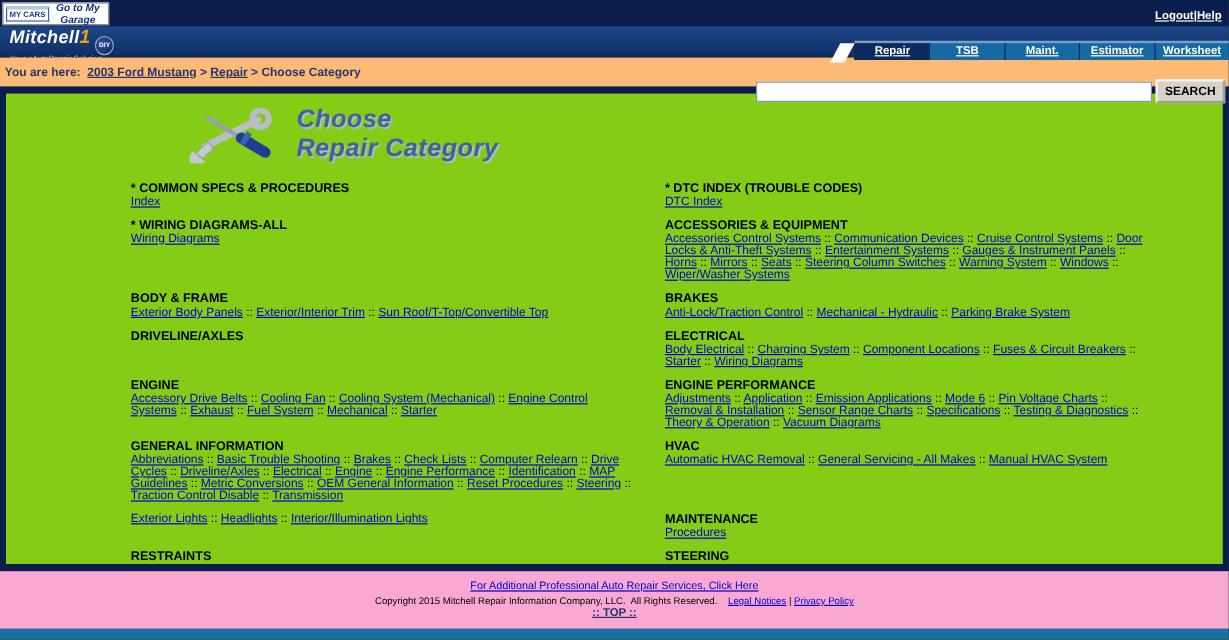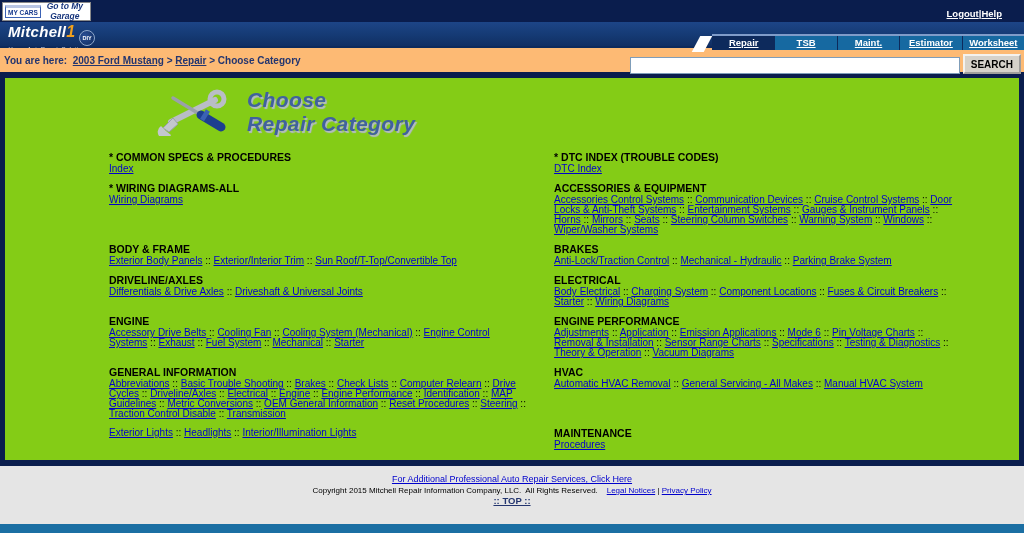--- a/index.html
+++ b/index.html
@@ -22,21 +22,21 @@
     display:flex; align-items:center; gap:3px; padding:1px 4px 1px 2px; cursor:pointer;
   }
   .plate {
     border:1px solid #3b62b5; border-top:3px solid #b9c6e4;
     font-size:6.5px; font-weight:bold; color:#1a3c8f; padding:1px 2px; white-space:nowrap;
   }
   .garage-label {
     font-style:italic; font-weight:bold; color:#16347c;
     font-size:8.5px; line-height:1.1; width:42px;text-align:center;
   }
-  .top-right { position:absolute; right:22px; top:3px; text-align:center; }
+  .top-right { position:absolute; right:6px; top:3px; text-align:center; }
   .top-right a { color:#fff; font-size:9.5px; font-weight:bold; text-decoration:underline; }
   .top-right .pipe { color:#fff; font-size:9.5px; font-weight:bold; }
   .version { color:#cfd8ea; font-size:7.5px; margin-top:1px; }
 
   
   .brandbar {
     height:26px; flex:none; position:relative;
     background:linear-gradient(180deg,#1d4587 0%, #153a74 55%, #112f63 100%);
     border-bottom:2px solid #0d2a5c;
   }
@@ -67,21 +67,21 @@
   .tab.active { background:#0d2a5c; }
 
   
   .crumbbar {
     height:24px; flex:none; background:#fdba74; position:relative;
     display:flex; align-items:center; padding-left:4px;
     font-size:10px; font-weight:bold; color:#23356f; white-space:pre;
   }
   .crumbbar a { color:#23356f; text-decoration:underline; }
   .crumb-current { color:#23356f; }
-  .search-area { position:absolute; right:3px; top:6px; display:flex; align-items:flex-end; gap:3px; }
+  .search-area { position:absolute; right:3px; top:18px; display:flex; align-items:center; gap:3px; }
   .search-input { width:330px; height:17px; border:1px solid #7f9db9; font-size:11px; padding:0 2px; }
   .search-btn {
     height:20px; padding:0 6px; font-size:10px; font-weight:bold;
     background:#d6d2ca; border:2px outset #f4f2ee; color:#000; cursor:pointer;
     font-family:"Liberation Sans", sans-serif;
   }
 
   
   .main { flex:1; background:#0a1d4d; padding:6px 5px; overflow:hidden; }
   .panel { background:#84cc16; height:100%; overflow:hidden; }
@@ -94,21 +94,21 @@
   .cats {
     display:grid; grid-template-columns:1.02fr 1fr; column-gap:28px; row-gap:9px;
     margin:16px 56px 0 104px;
   }
   .sec-heading { font-size:10.5px; font-weight:bold; color:#000; line-height:11px; margin-bottom:1px; }
   .sec-links { font-size:10px; line-height:10px; color:#000; }
   .sec-links a { color:#0000cc; text-decoration:underline; }
   .sep { color:#000; }
 
   
-  .footer { flex:none; background:#e5e5e5; text-align:center; padding:2px 0 18px; }
+  .footer { flex:none; background:#f9a8d4; text-align:center; padding:2px 0 8px; }
   .promo a { font-size:9px; color:#0000cc; text-decoration:underline; line-height:10px; }
   .copyline { font-size:8px; color:#000; line-height:10px; white-space:pre; }
   .copyline a { color:#0000cc; text-decoration:underline; }
   .topline { font-size:9.5px; line-height:10px; }
   .topline a { color:#23356f; font-weight:bold; text-decoration:underline; }
   .bottombar { flex:none; height:9px; background:#1b6fa3; }
 </style>
 </head>
 <body>
 
@@ -187,21 +187,20 @@
         <div class="section">
           <div class="sec-heading">BODY &amp; FRAME</div>
           <div class="sec-links"><a>Exterior Body Panels</a><span class="sep"> :: </span><a>Exterior/Interior Trim</a><span class="sep"> :: </span><a>Sun Roof/T-Top/Convertible Top</a></div>
         </div>
         <div class="section">
           <div class="sec-heading">BRAKES</div>
           <div class="sec-links"><a>Anti-Lock/Traction Control</a><span class="sep"> :: </span><a>Mechanical - Hydraulic</a><span class="sep"> :: </span><a>Parking Brake System</a></div>
         </div>
         <div class="section">
           <div class="sec-heading">DRIVELINE/AXLES</div>
-          <div class="sec-links"><a>Differentials &amp; Drive Axles</a><span class="sep"> :: </span><a>Driveshaft &amp; Universal Joints</a></div>
         </div>
         <div class="section">
           <div class="sec-heading">ELECTRICAL</div>
           <div class="sec-links"><a>Body Electrical</a><span class="sep"> :: </span><a>Charging System</a><span class="sep"> :: </span><a>Component Locations</a><span class="sep"> :: </span><a>Fuses &amp; Circuit Breakers</a><span class="sep"> :: </span><a>Starter</a><span class="sep"> :: </span><a>Wiring Diagrams</a></div>
         </div>
         <div class="section">
           <div class="sec-heading">ENGINE</div>
           <div class="sec-links"><a>Accessory Drive Belts</a><span class="sep"> :: </span><a>Cooling Fan</a><span class="sep"> :: </span><a>Cooling System (Mechanical)</a><span class="sep"> :: </span><a>Engine Control Systems</a><span class="sep"> :: </span><a>Exhaust</a><span class="sep"> :: </span><a>Fuel System</a><span class="sep"> :: </span><a>Mechanical</a><span class="sep"> :: </span><a>Starter</a></div>
         </div>
         <div class="section">

